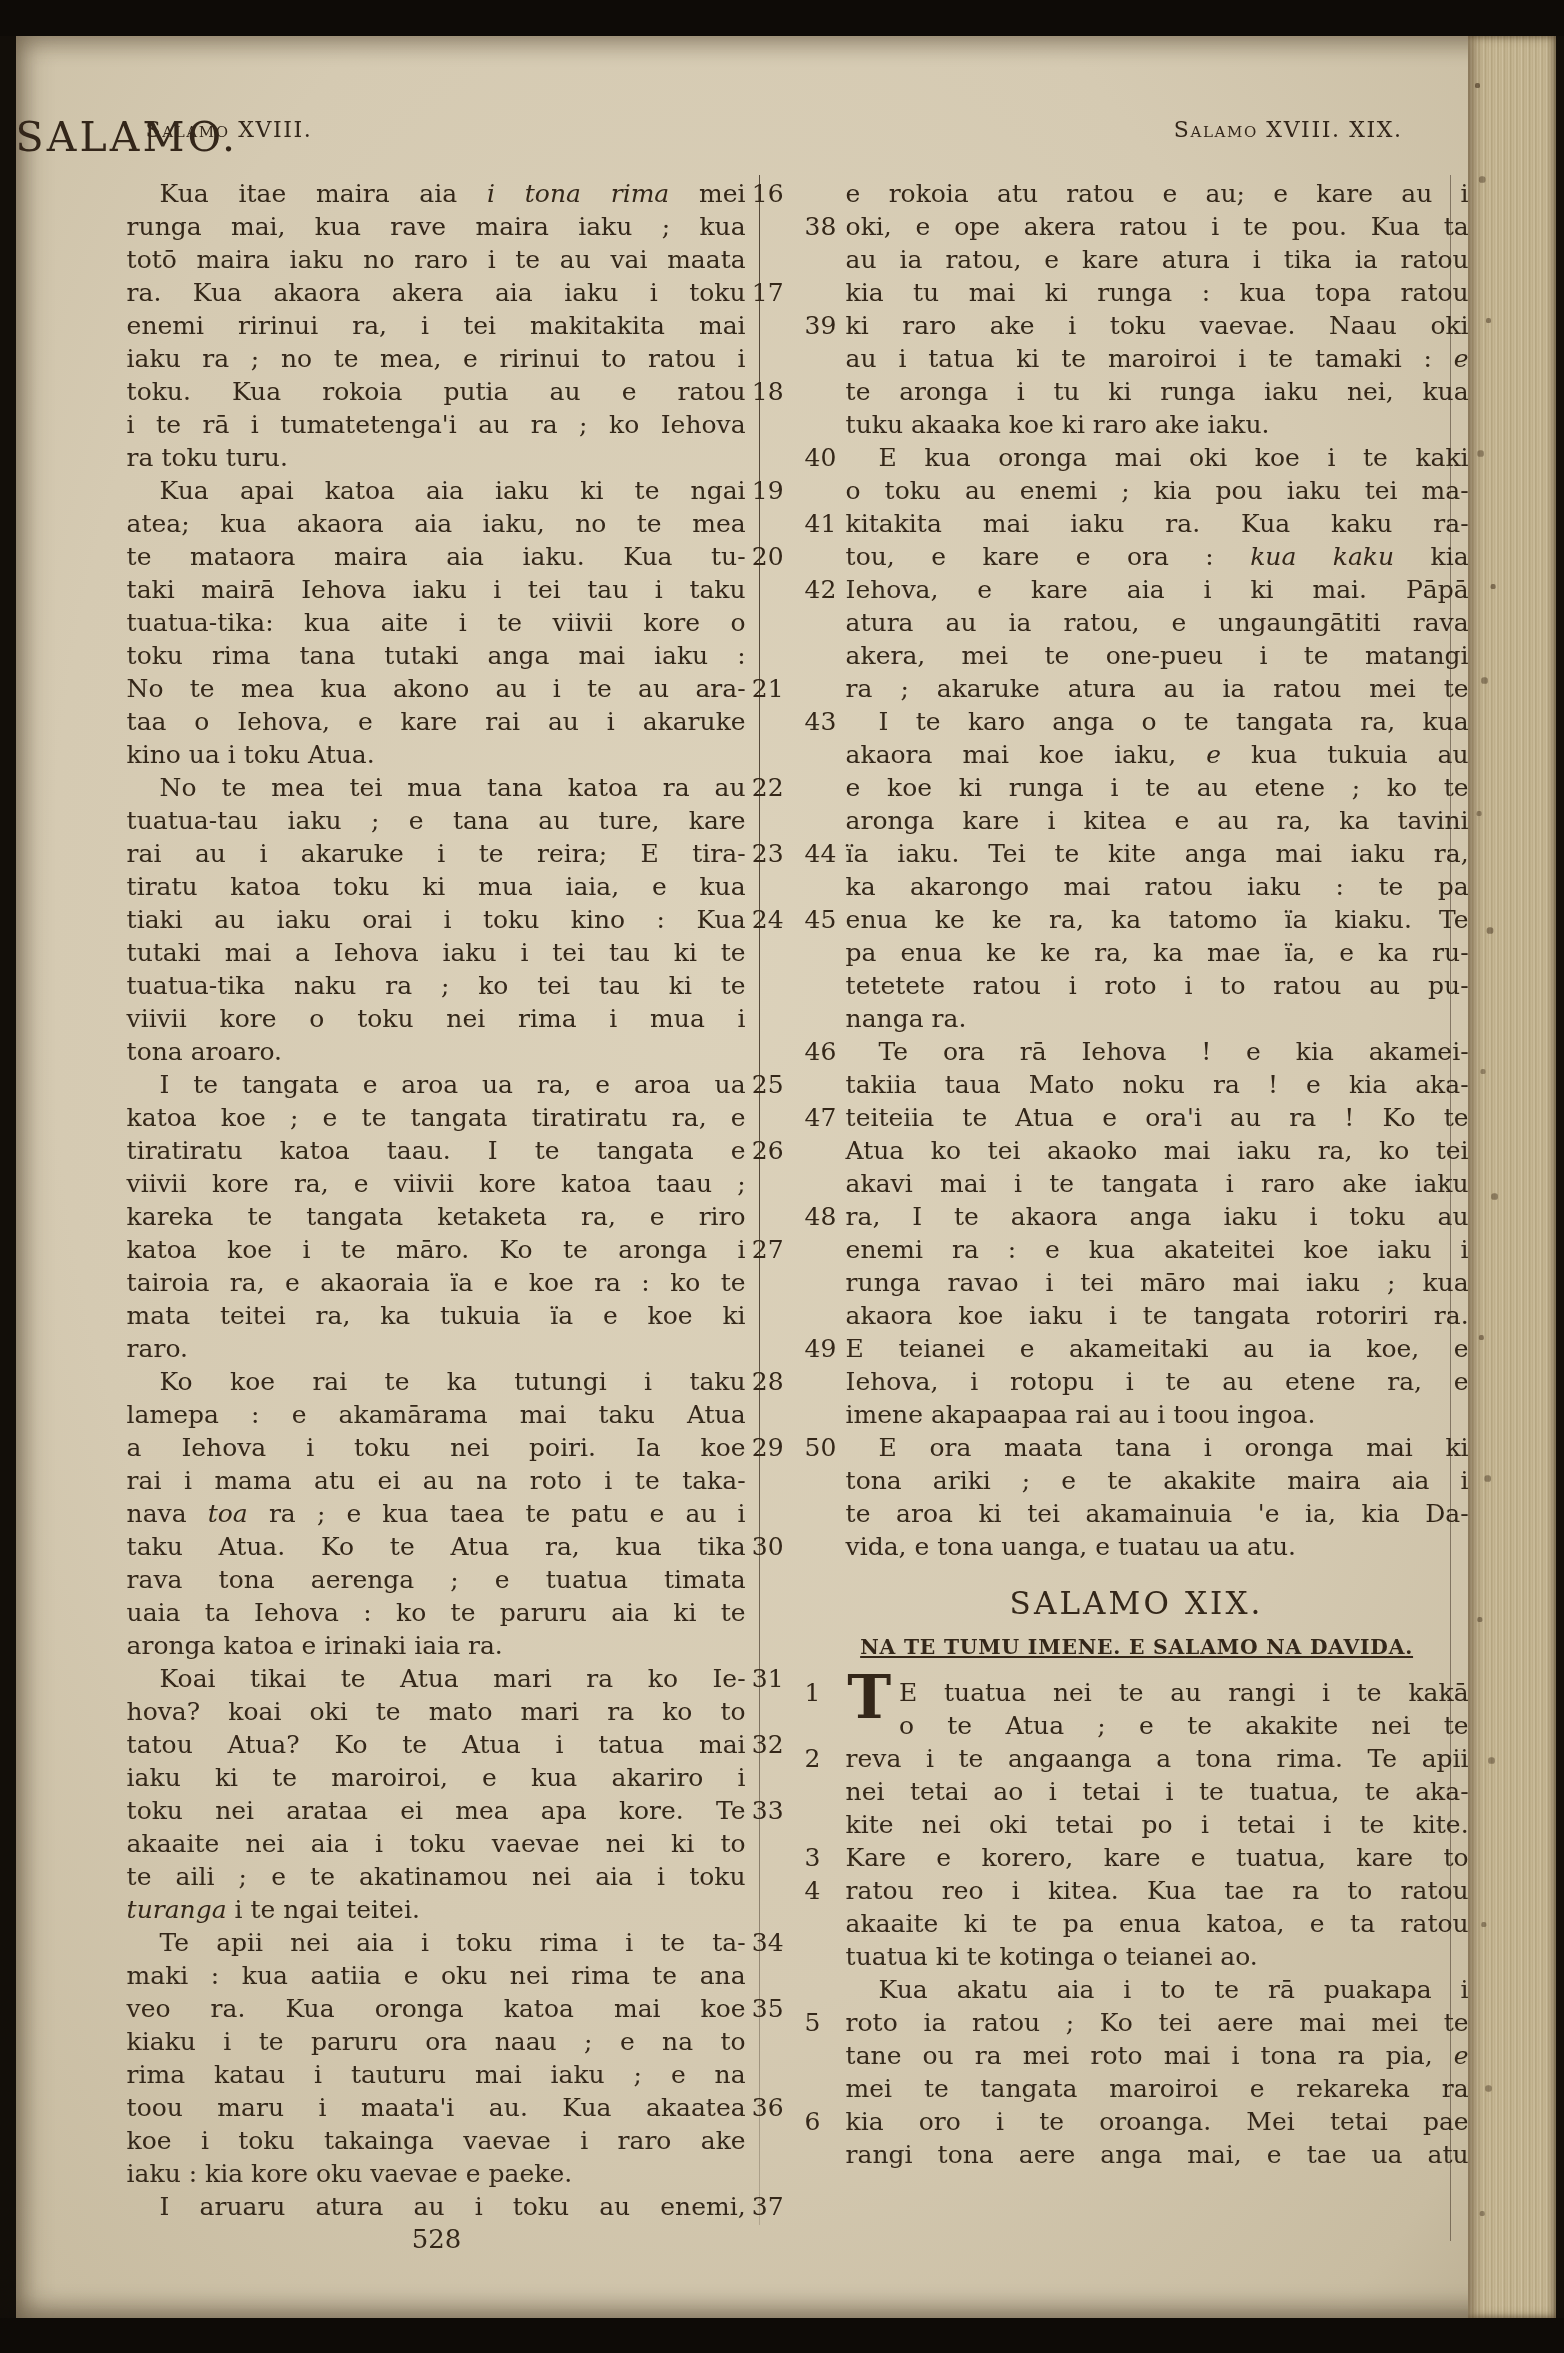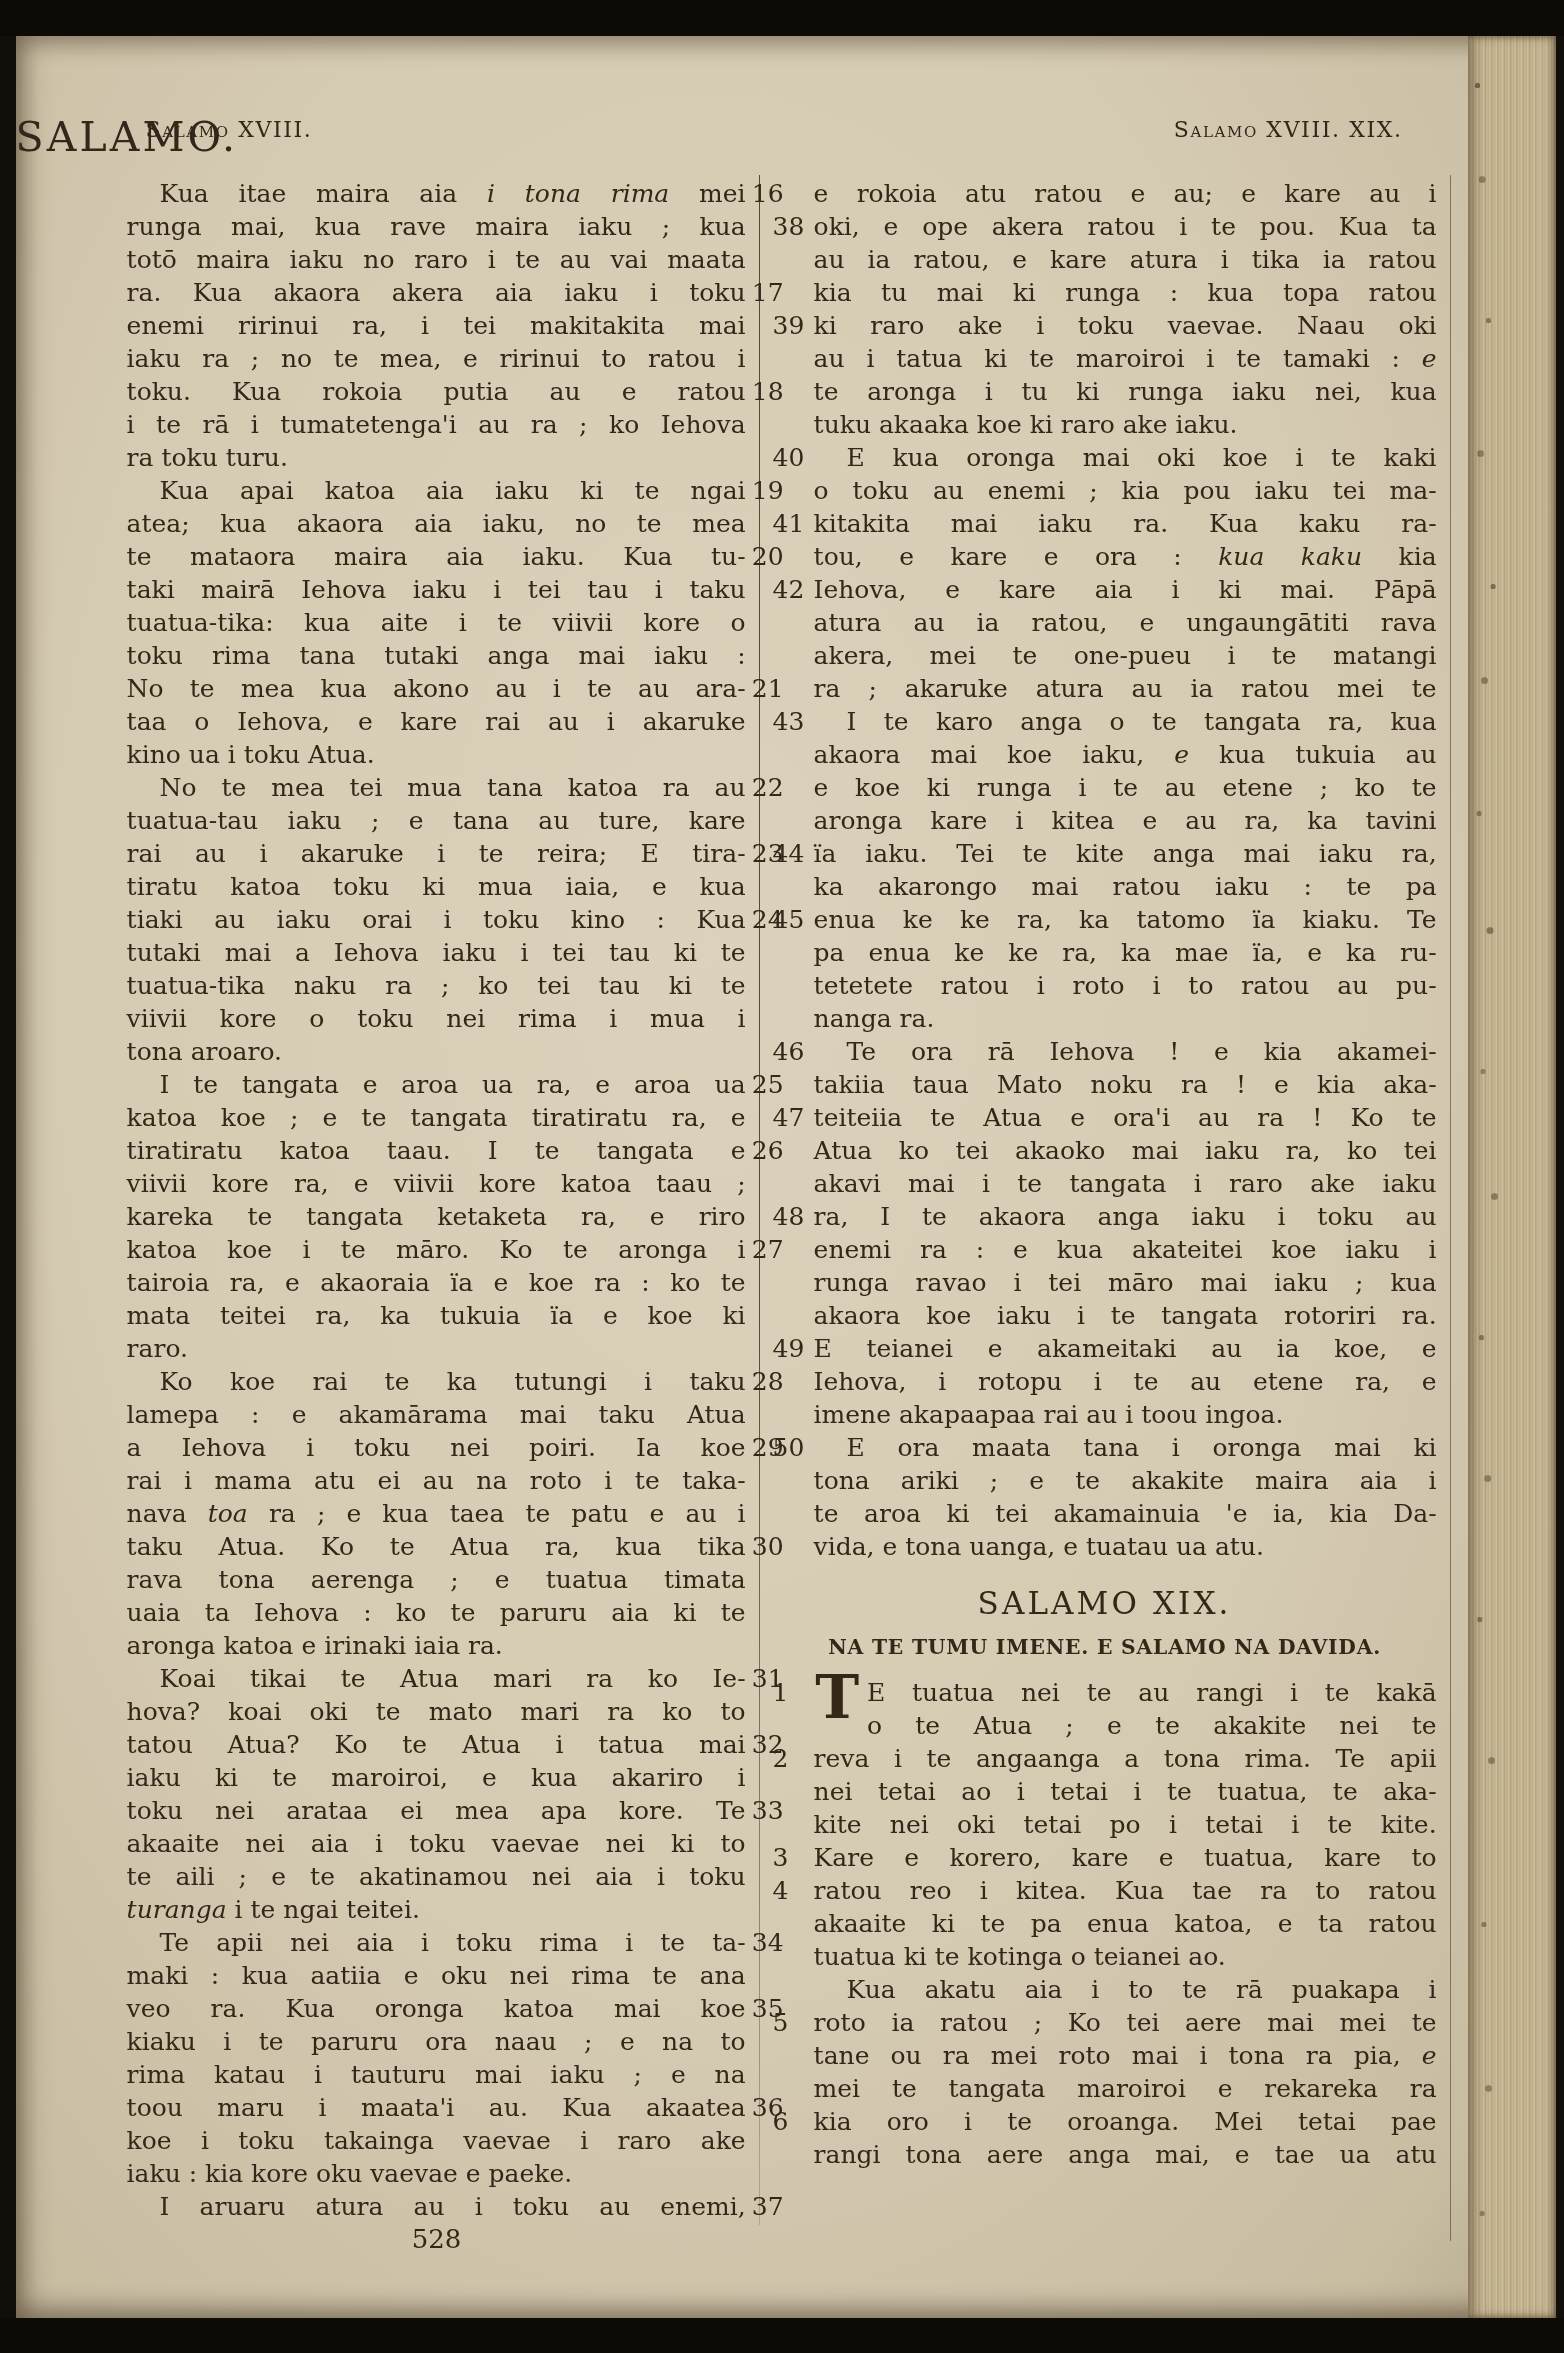--- a/index.html
+++ b/index.html
@@ -47,35 +47,35 @@
     position:absolute;left:743px;top:139px;width:1.6px;height:2050px;
     background:linear-gradient(#33261a 0 55%, rgba(51,38,26,.55) 85%, rgba(51,38,26,.25));
     opacity:.8;
   }
   .edge-rule{
     position:absolute;left:1434px;top:139px;width:1.6px;height:2066px;
     background:rgba(51,38,26,.5);
   }
   .column{position:absolute;top:141px;font-size:25px;line-height:33px;color:#342719;}
   .column.left{left:111px;width:657px;}
-  .column.right{left:757px;width:664px;}
+  .column.right{left:789px;width:664px;}
   .line{position:relative;height:33px;white-space:nowrap;}
   .column.left .line{padding-right:38px;}
   .column.right .line{padding-left:41px;}
   .ltext{display:block;text-align:justify;text-align-last:justify;}
   .line.end .ltext{text-align-last:left;}
   .line.indent .ltext{text-indent:33px;}
   .line.capind .ltext{padding-left:47px;}
   .vnum{position:absolute;top:0;font-size:25px;color:#342719;}
   .column.left .vnum{right:0;}
   .column.right .vnum{left:0;}
   .line.psalm-heading{height:auto;margin:23.5px 0 11px;padding:0 !important;}
   .line.psalm-heading .ltext{text-align:center;text-align-last:center;font-size:31px;letter-spacing:3.1px;}
   .line.subtitle{height:auto;margin:4.7px 0 12.5px;padding:0 !important;}
-  .line.subtitle .ltext{text-align:center;text-align-last:center;font-size:20.3px;letter-spacing:0.8px;font-weight:bold;}
+  .line.subtitle .ltext{text-align:center;text-align-last:center;font-size:20.3px;letter-spacing:0.8px;font-weight:bold;text-decoration:underline;}
   .dropcap{
     float:left;font-size:59px;line-height:49px;font-weight:bold;
     margin:-3.1px 7.8px 0 1.6px;
   }
   .page-number{
     position:absolute;left:111px;top:2188px;width:620px;text-align:center;
     font-size:26px;color:#342719;
   }
   .top-shadow{position:absolute;left:0;top:0;width:100%;height:36px;background:#0e0b07;}
   .bottom-shadow{position:absolute;left:0;bottom:0;width:100%;height:36px;background:#0e0b07;}

